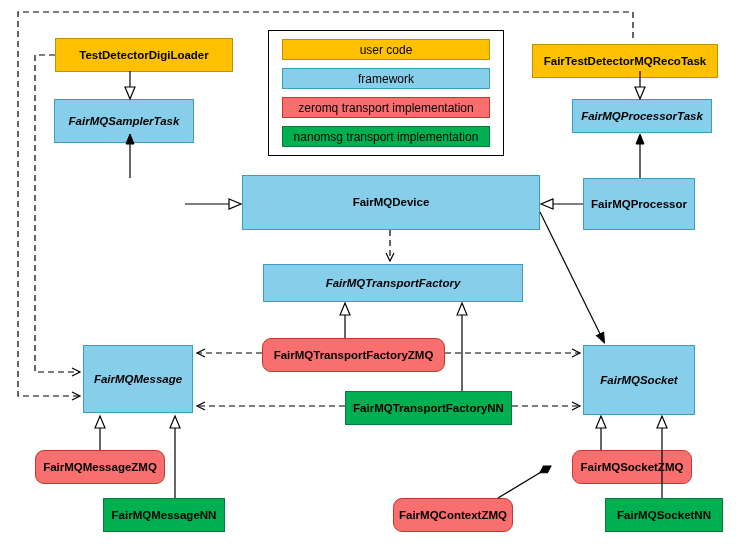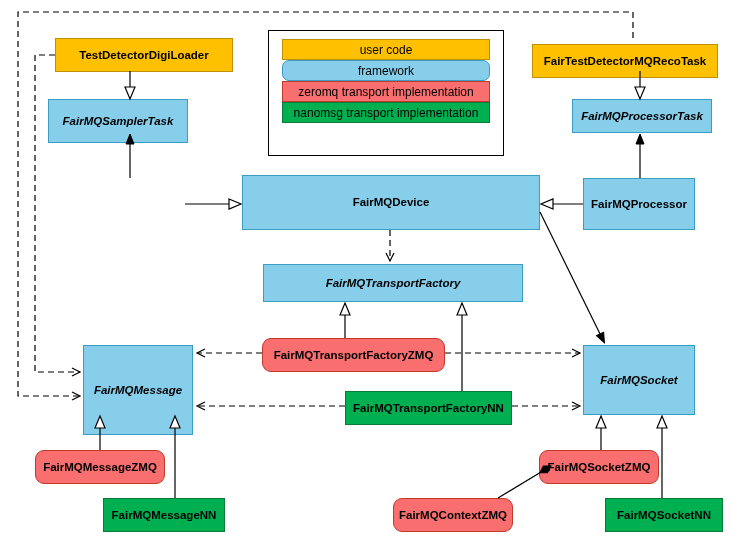--- a/index.html
+++ b/index.html
@@ -15,62 +15,62 @@
     border:1px solid #000; padding:16px 2px; line-height:1.1;
   }
   .node.user { background:#FFC000; border-color:#BF9000; }
   .node.fw   { background:#87CEEB; border-color:#3B9CC4; }
   .node.zmq  { background:#F96F6F; border-color:#C0392B;border-radius:9px; }
   .node.nn   { background:#00B050; border-color:#077A3C; }
   .node.abstract { font-style:italic; }
   .legend {
     position:absolute; left:268px; top:30px; width:236px; height:126px;
     box-sizing:border-box; border:1px solid #000; background:#fff;
-    display:flex; flex-direction:column; justify-content:flex-start;
+    display:flex; flex-direction:column; justify-content:space-between;
     padding:8px 13px;
   }
   .legend-row {
     height:21px; display:flex; align-items:center; justify-content:center;
     font-size:12px; color:#000; box-sizing:border-box; border:1px solid rgba(0,0,0,0.2);
   }
   .legend-row.user { background:#FFC000; border-color:#BF9000; }
-  .legend-row.fw   { background:#87CEEB; border-color:#3B9CC4;border-radius:7px; }
+  .legend-row.fw   { background:#87CEEB; border-color:#3B9CC4; }
   .legend-row.zmq  { background:#F96F6F; border-color:#C0392B; }
   .legend-row.nn   { background:#00B050; border-color:#077A3C; }
   svg.edges { position:absolute; left:0; top:0; pointer-events:none; }
   svg.edges line, svg.edges polyline { stroke:#000; stroke-width:1.2; fill:none; }
   svg.edges .dashed { stroke-dasharray:6 4; }
 </style>
 </head>
 <body>
 
 <div class="canvas">
 
   <div class="legend">
     <div class="legend-row user">user code</div>
     <div class="legend-row fw">framework</div>
     <div class="legend-row zmq">zeromq transport implementation</div>
     <div class="legend-row nn">nanomsg transport implementation</div>
   </div>
 
   <div class="node user" style="left:55px;top:38px;width:178px;height:33px">TestDetectorDigiLoader</div>
   <div class="node user" style="left:532px;top:44px;width:186px;height:33px">FairTestDetectorMQRecoTask</div>
-  <div class="node fw abstract" style="left:48px;top:99px;width:140px;height:44px">FairMQSamplerTask</div>
+  <div class="node fw abstract" style="left:54px;top:99px;width:140px;height:44px">FairMQSamplerTask</div>
   <div class="node fw abstract" style="left:572px;top:99px;width:140px;height:33px">FairMQProcessorTask</div>
   <div class="node fw" style="left:242px;top:175px;width:298px;height:55px">FairMQDevice</div>
   <div class="node fw" style="left:583px;top:178px;width:112px;height:52px">FairMQProcessor</div>
   <div class="node fw abstract" style="left:263px;top:264px;width:260px;height:38px">FairMQTransportFactory</div>
   <div class="node zmq" style="left:262px;top:338px;width:183px;height:30px">FairMQTransportFactoryZMQ</div>
   <div class="node nn" style="left:345px;top:391px;width:167px;height:30px">FairMQTransportFactoryNN</div>
-  <div class="node fw abstract" style="left:83px;top:345px;width:110px;height:90px">FairMQMessage</div>
+  <div class="node fw abstract" style="left:83px;top:345px;width:110px;height:68px">FairMQMessage</div>
   <div class="node fw abstract" style="left:583px;top:345px;width:112px;height:70px">FairMQSocket</div>
   <div class="node zmq" style="left:35px;top:450px;width:130px;height:30px">FairMQMessageZMQ</div>
   <div class="node nn" style="left:103px;top:498px;width:122px;height:30px">FairMQMessageNN</div>
   <div class="node zmq" style="left:393px;top:498px;width:120px;height:30px">FairMQContextZMQ</div>
-  <div class="node zmq" style="left:539px;top:450px;width:120px;height:30px">FairMQSocketZMQ</div>
+  <div class="node zmq" style="left:572px;top:450px;width:120px;height:30px">FairMQSocketZMQ</div>
   <div class="node nn" style="left:605px;top:498px;width:118px;height:30px">FairMQSocketNN</div>
 
   <svg class="edges" width="748" height="549" viewBox="0 0 748 549">
     <defs>
       <marker id="tri" markerWidth="15" markerHeight="13" refX="12" refY="6" orient="auto" markerUnits="userSpaceOnUse">
         <path d="M1,1 L13,6 L1,11 Z" fill="#ffffff" stroke="#000" stroke-width="1.2"></path>
       </marker>
       <marker id="openarrow" markerWidth="13" markerHeight="13" refX="10" refY="6" orient="auto" markerUnits="userSpaceOnUse">
         <path d="M2,2 L10,6 L2,10" fill="none" stroke="#000" stroke-width="1.2"></path>
       </marker>

